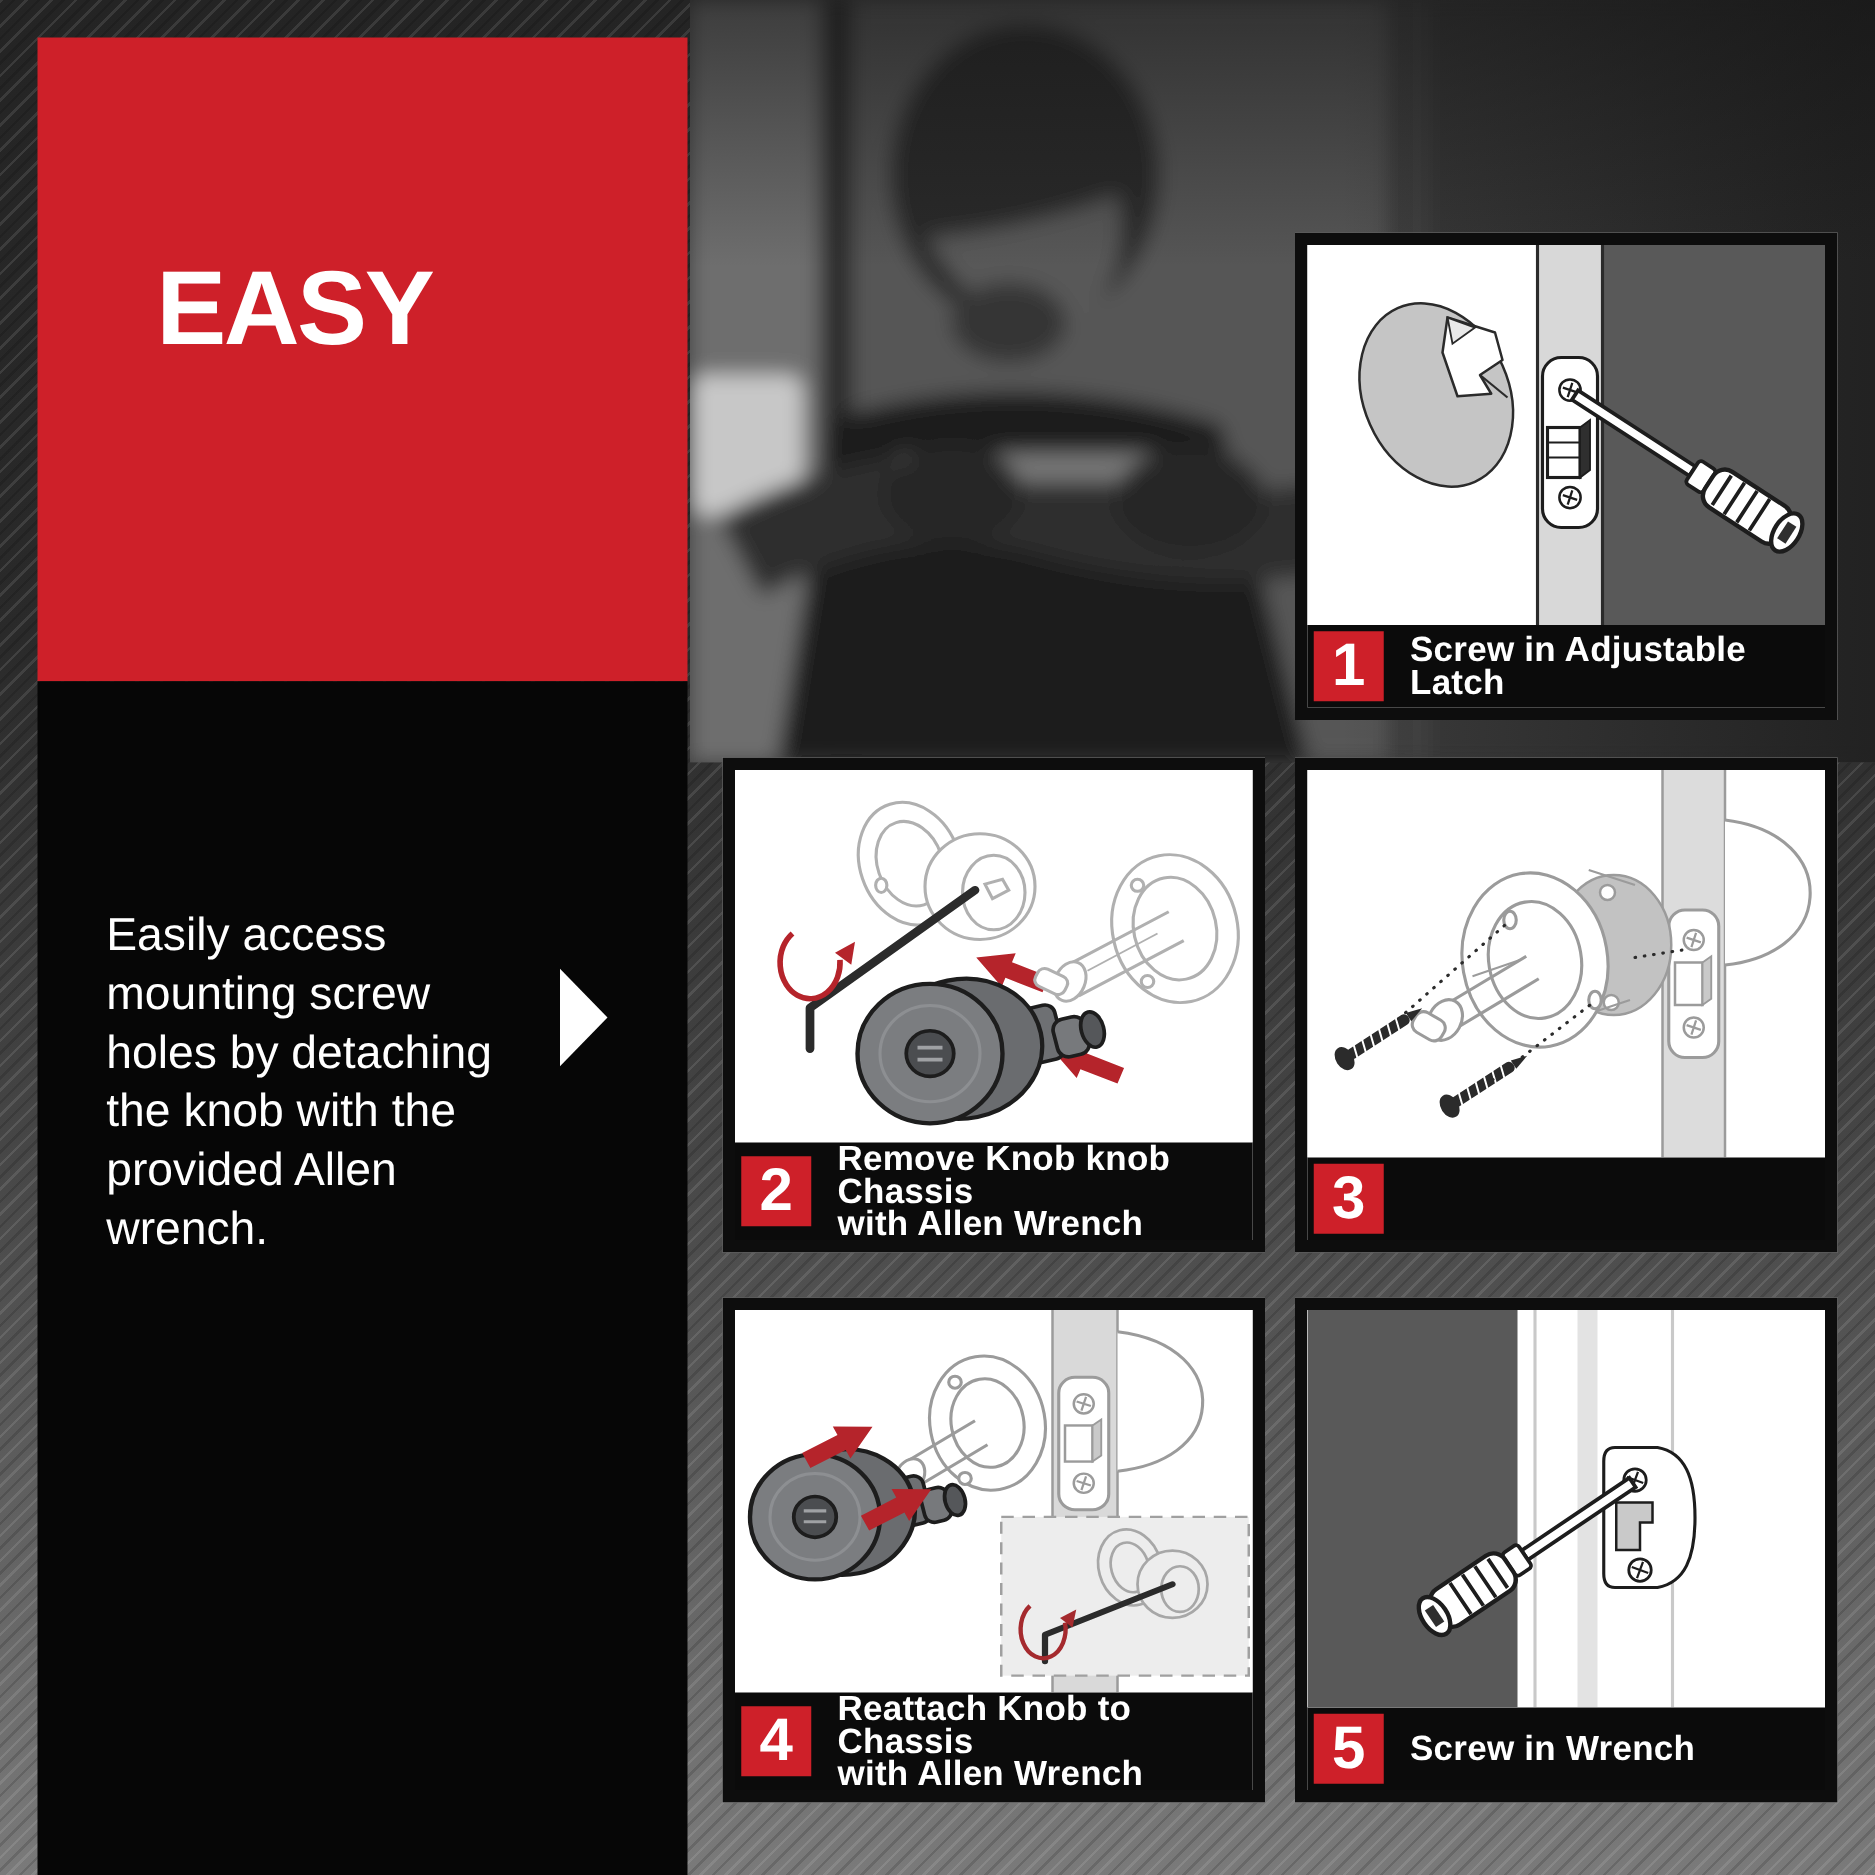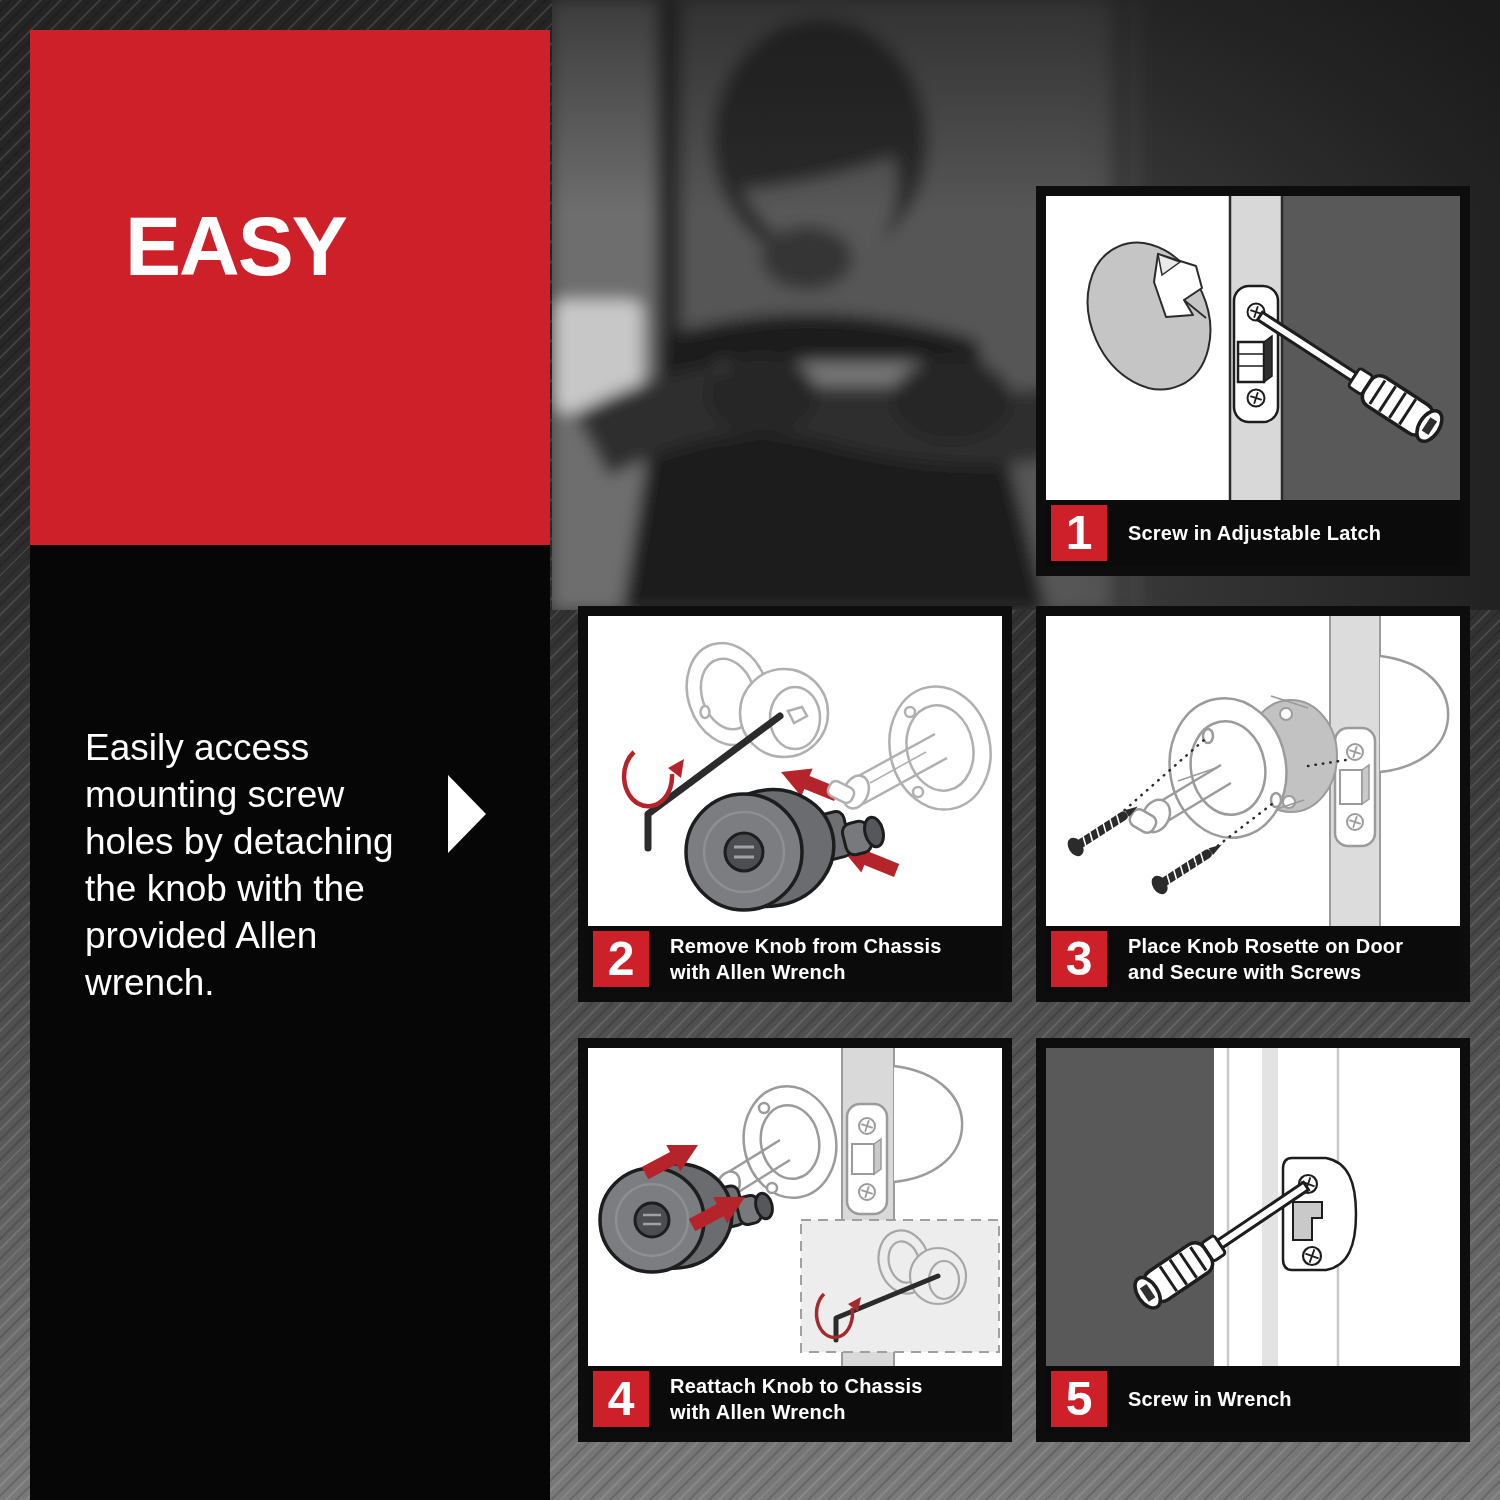--- a/index.html
+++ b/index.html
@@ -51,21 +51,21 @@
   .art svg{display:block;width:100%;height:100%;}
   .label-bar{
     flex:0 0 66px;background:#0b0b0b;display:flex;align-items:center;
   }
   .badge{
     width:56px;height:56px;margin:5px;background:#ce2029;flex:0 0 56px;
     display:flex;align-items:center;justify-content:center;
   }
   .badge span{color:#fff;font-weight:bold;font-size:48px;line-height:1;}
   .step-label{
-    margin-left:16px;color:#ffffff;font-weight:bold;font-size:20px;line-height:26px;
+    margin-left:16px;color:#ffffff;font-weight:bold;font-size:28px;line-height:26px;
   }
   .step-label span{display:block;letter-spacing:0.2px;}
 </style>
 </head>
 <body>
 
 <div class="stage">
 
   <div class="photo">
     <svg viewBox="0 0 948 610" preserveAspectRatio="none">
@@ -193,21 +193,21 @@
           <rect x="240" y="168" width="26" height="16" rx="6" transform="rotate(26 253 176)"></rect>
           <path d="M338 136 L282 167" stroke-width="1.5"></path>
         </g>
       </svg>
     </div>
     <div class="label-bar">
       <div class="badge">
           <span>2</span>
         </div>
       <div class="step-label">
-        <span>Remove Knob from Chassis</span>
+        <span>Remove Knob knob Chassis</span>
         <span>with Allen Wrench</span>
       </div>
     </div>
   </div>
 
   <div class="panel" style="left:1036px;top:606px;width:434px;height:396px">
     <div class="art">
       <svg viewBox="0 0 414 310" preserveAspectRatio="none">
         <rect width="414" height="310" fill="#ffffff"></rect>
         <rect x="284" y="0" width="50" height="310" fill="#dcdcdc"></rect>
@@ -251,24 +251,20 @@
         </g>
         <path d="M56 214 L158 124" stroke="#2b2b2b" stroke-width="2.5" stroke-dasharray="0.5 7" stroke-linecap="round" fill="none"></path>
         <path d="M148 248 L226 188" stroke="#2b2b2b" stroke-width="2.5" stroke-dasharray="0.5 7" stroke-linecap="round" fill="none"></path>
         <path d="M262 150 L300 144" stroke="#2b2b2b" stroke-width="2.5" stroke-dasharray="0.5 7" stroke-linecap="round" fill="none"></path>
       </svg>
     </div>
     <div class="label-bar">
       <div class="badge">
           <span>3</span>
         </div>
-      <div class="step-label">
-        <span>Place Knob Rosette on Door</span>
-        <span>and Secure with Screws</span>
-      </div>
     </div>
   </div>
 
   <div class="panel" style="left:578px;top:1038px;width:434px;height:404px">
     <div class="art">
       <svg viewBox="0 0 414 318" preserveAspectRatio="none">
         <rect width="414" height="318" fill="#ffffff"></rect>
         <rect x="254" y="0" width="52" height="318" fill="#d9d9d9"></rect>
         <line x1="254" y1="0" x2="254" y2="318" stroke="#9b9b9b" stroke-width="2"></line>
         <line x1="306" y1="0" x2="306" y2="318" stroke="#9b9b9b" stroke-width="2"></line>

